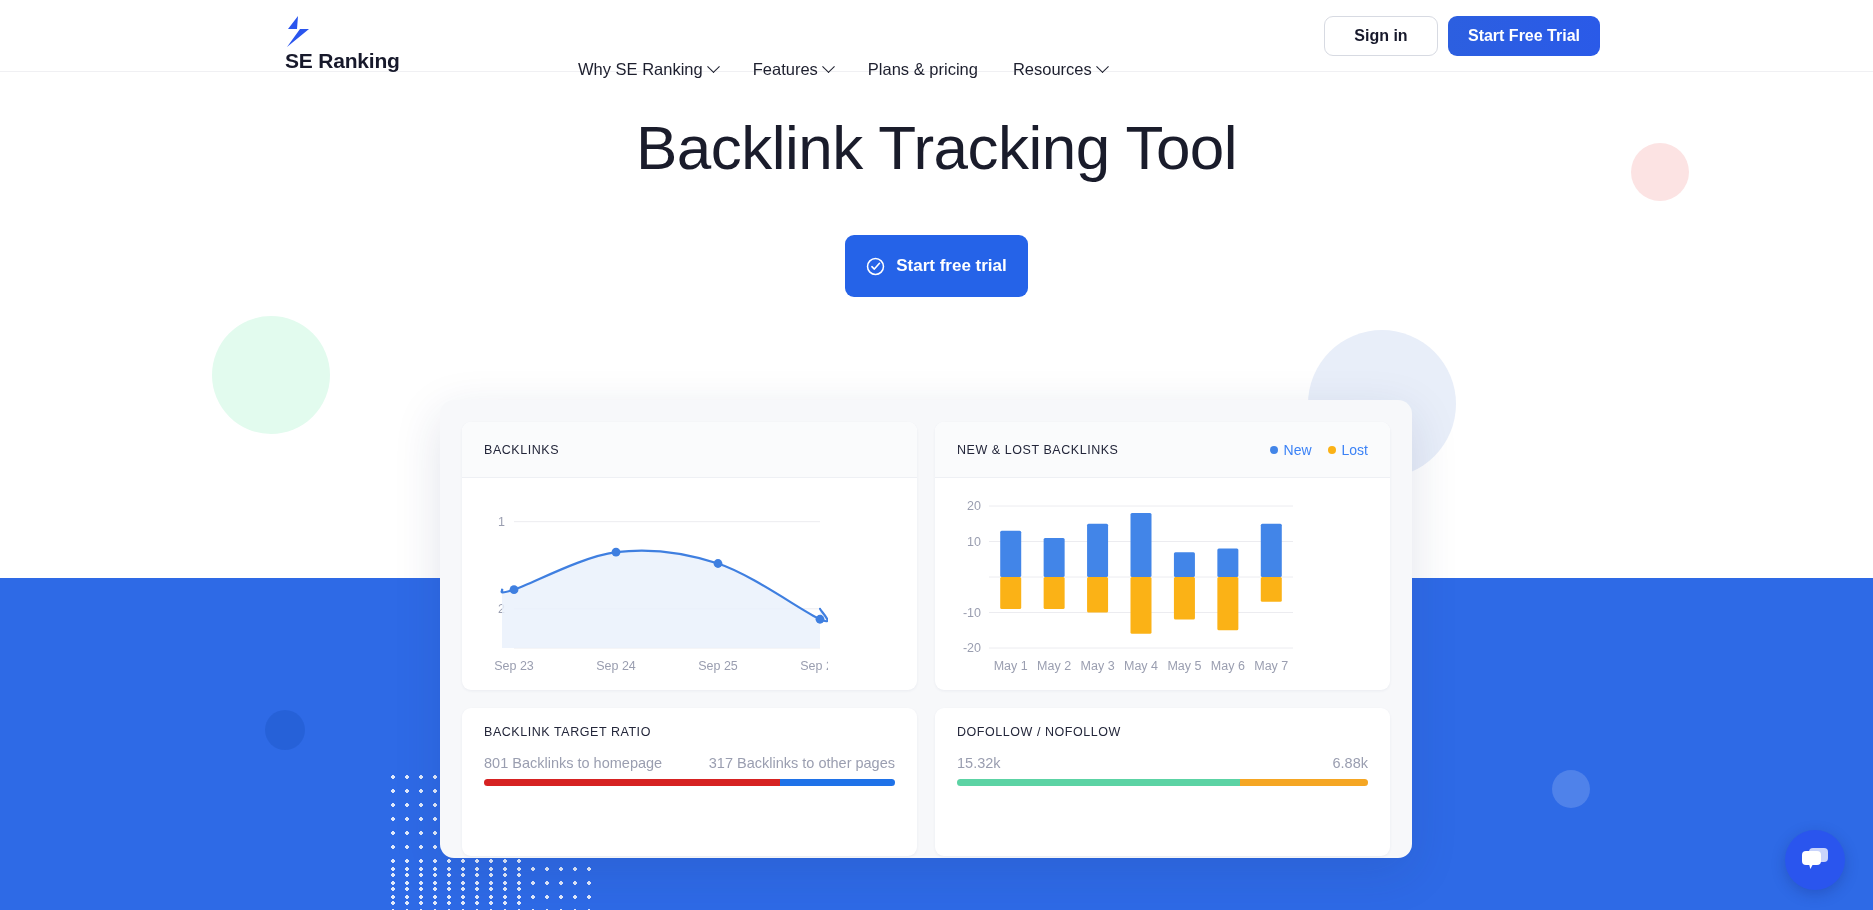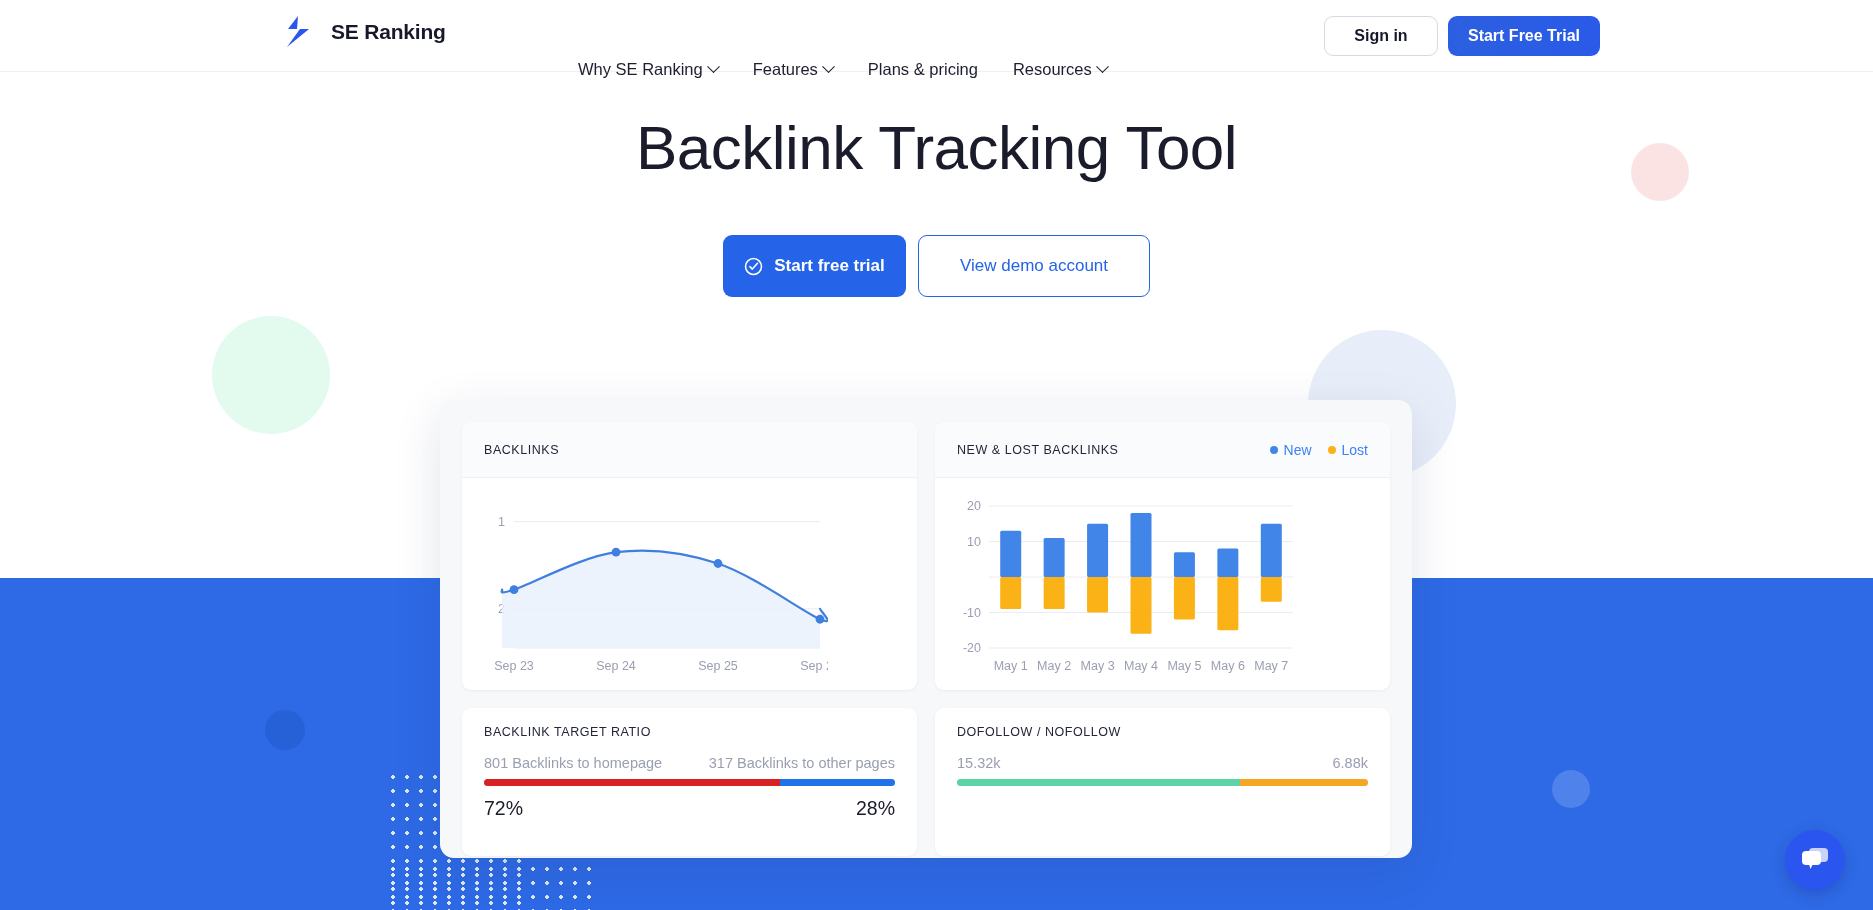--- a/index.html
+++ b/index.html
@@ -43,22 +43,23 @@
 
   
   .header {
     position: absolute; left: 0; top: 0; width: 1873px; height: 72px;
     background: #ffffff; z-index: 30;
     border-bottom: 1px solid #f0f0f3;
     display: flex; align-items: center;
   }
   .logo-wrap {
     position: absolute; left: 285px; top: 16px;
-    display: flex; align-items: center; gap: 19px;
+    display: flex; align-items: flex-start; gap: 1px;
     cursor: pointer;
+    flex-direction: column;
   }
   .logo-mark { width: 27px; height: 32px; display: block; }
   .logo-text {
     font-size: 21px; font-weight: 700; color: #17192b; letter-spacing: -0.2px;
   }
   .nav {
     position: absolute; left: 578px; top: 24px;
     display: flex; align-items: center; gap: 35px; margin-top: 36px;
   }
   .nav-item {
@@ -213,21 +214,20 @@
   <div class="hero">
     <h1 class="hero-title">Backlink Tracking Tool</h1>
     <div class="hero-ctas">
       <button class="cta-primary">
         <svg width="19" height="19" viewBox="0 0 20 20">
           <circle cx="10" cy="10" r="8.4" fill="none" stroke="#ffffff" stroke-width="1.6"></circle>
           <path d="M6.2 10.2 L8.8 12.7 L14.2 6.6" fill="none" stroke="#ffffff" stroke-width="1.7" stroke-linecap="round" stroke-linejoin="round"></path>
         </svg>
         <span>Start free trial</span>
       </button>
-      <button class="cta-secondary">View demo account</button>
     </div>
   </div>
 
   <div class="dash">
 
     <div class="card">
       <div class="card-head">
         <span class="card-title">BACKLINKS</span>
       </div>
       <div class="card-body">
@@ -305,24 +305,20 @@
       <div class="stat-body">
         <div class="stat-title">BACKLINK TARGET RATIO</div>
         <div class="stat-labels">
           <span class="stat-label">801 Backlinks to homepage</span>
           <span class="stat-label">317 Backlinks to other pages</span>
         </div>
         <div class="stat-bar">
           <span id="tr-left" style="width: 72%; background: rgb(214, 34, 34);"></span>
           <span id="tr-right" style="width: 28%; background: rgb(31, 114, 232);"></span>
         </div>
-        <div class="stat-vals">
-          <span class="stat-val">72%</span>
-          <span class="stat-val">28%</span>
-        </div>
       </div>
     </div>
 
     <div class="card">
       <div class="stat-body">
         <div class="stat-title">DOFOLLOW / NOFOLLOW</div>
         <div class="stat-labels">
           <span class="stat-label">15.32k</span>
           <span class="stat-label">6.88k</span>
         </div>

